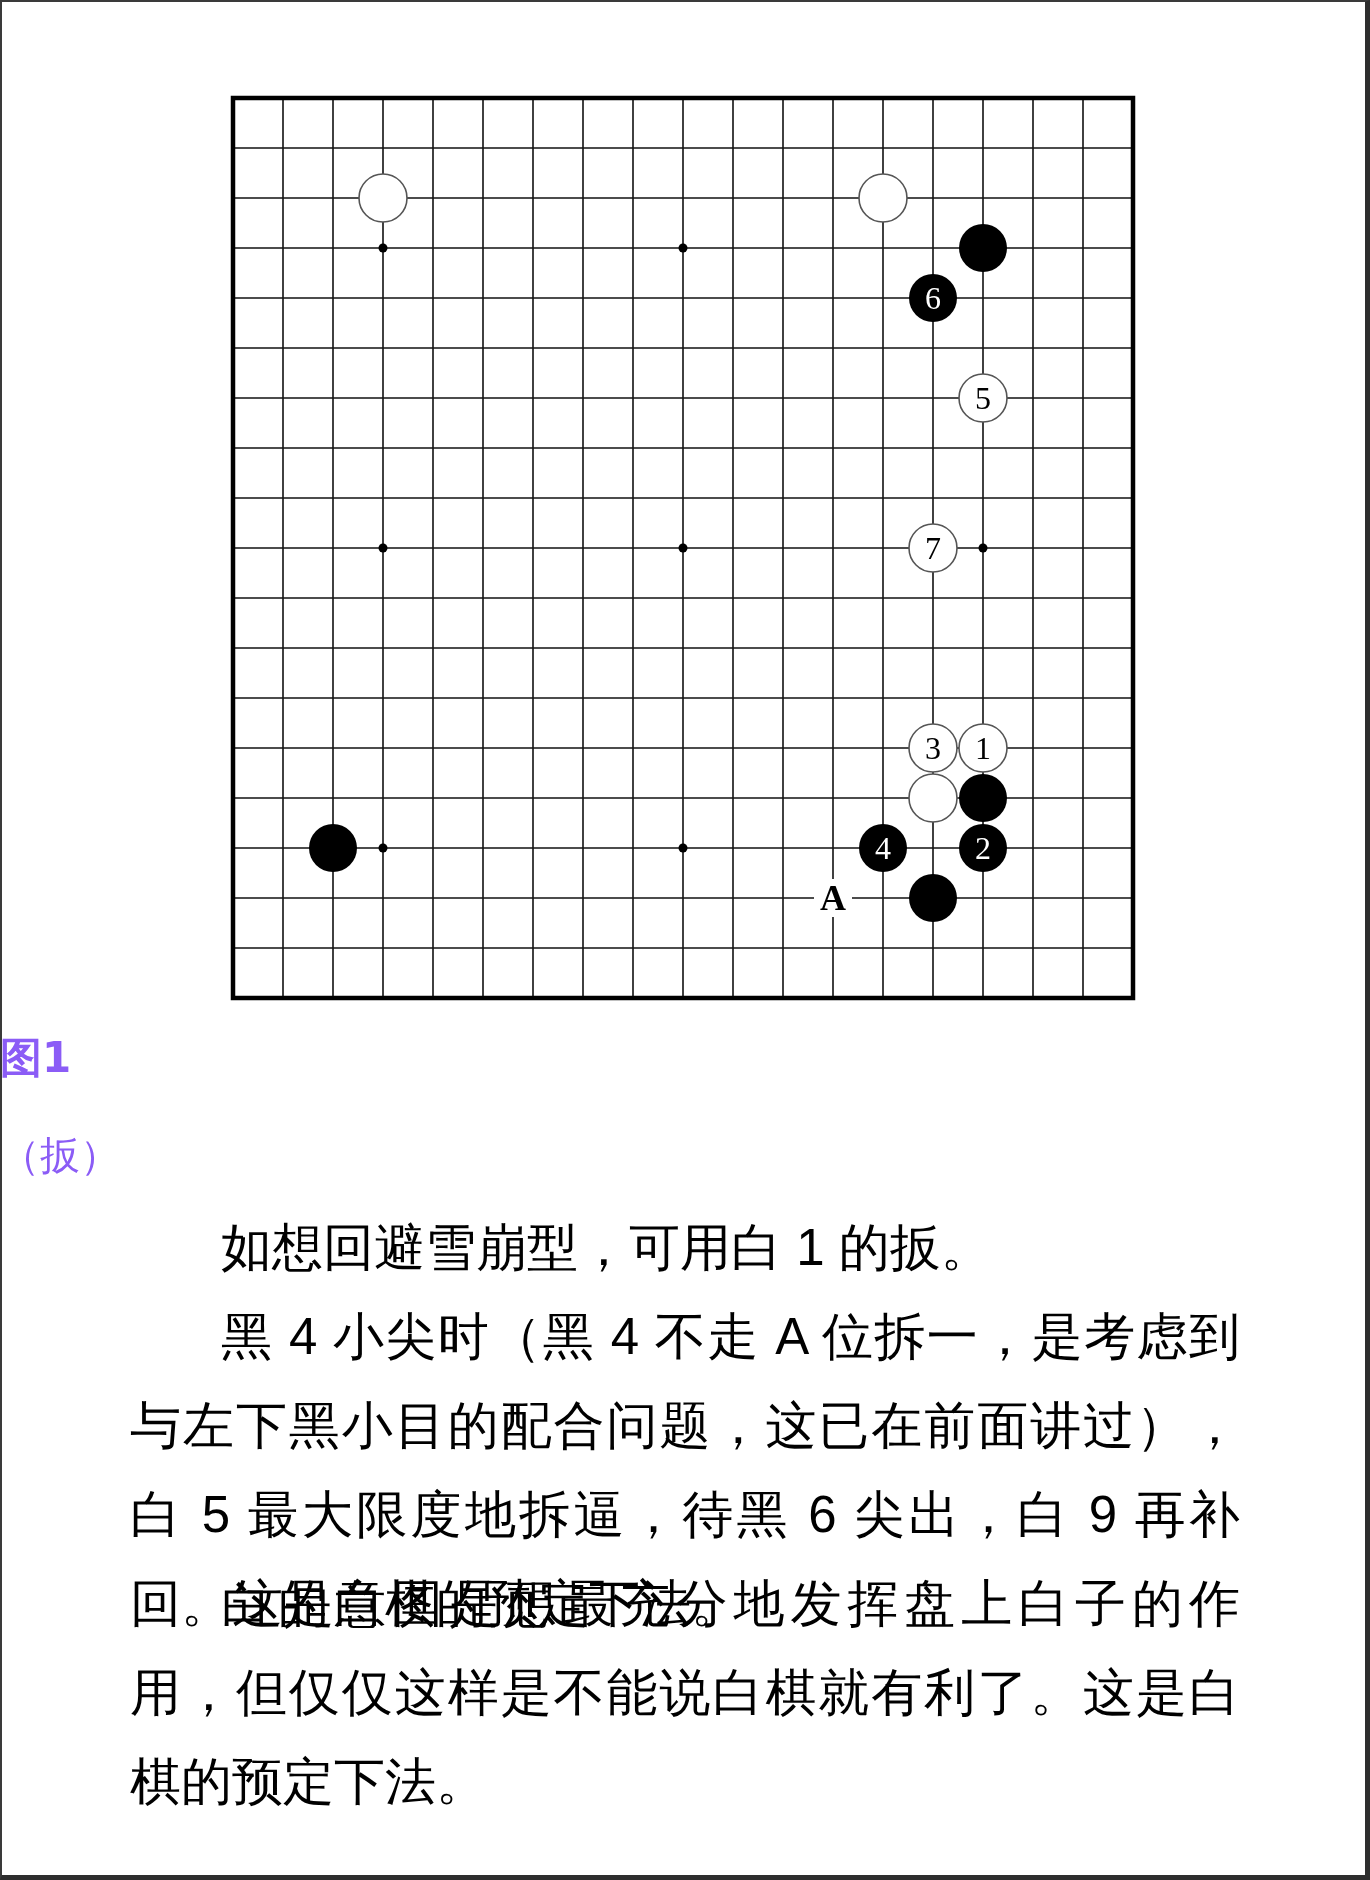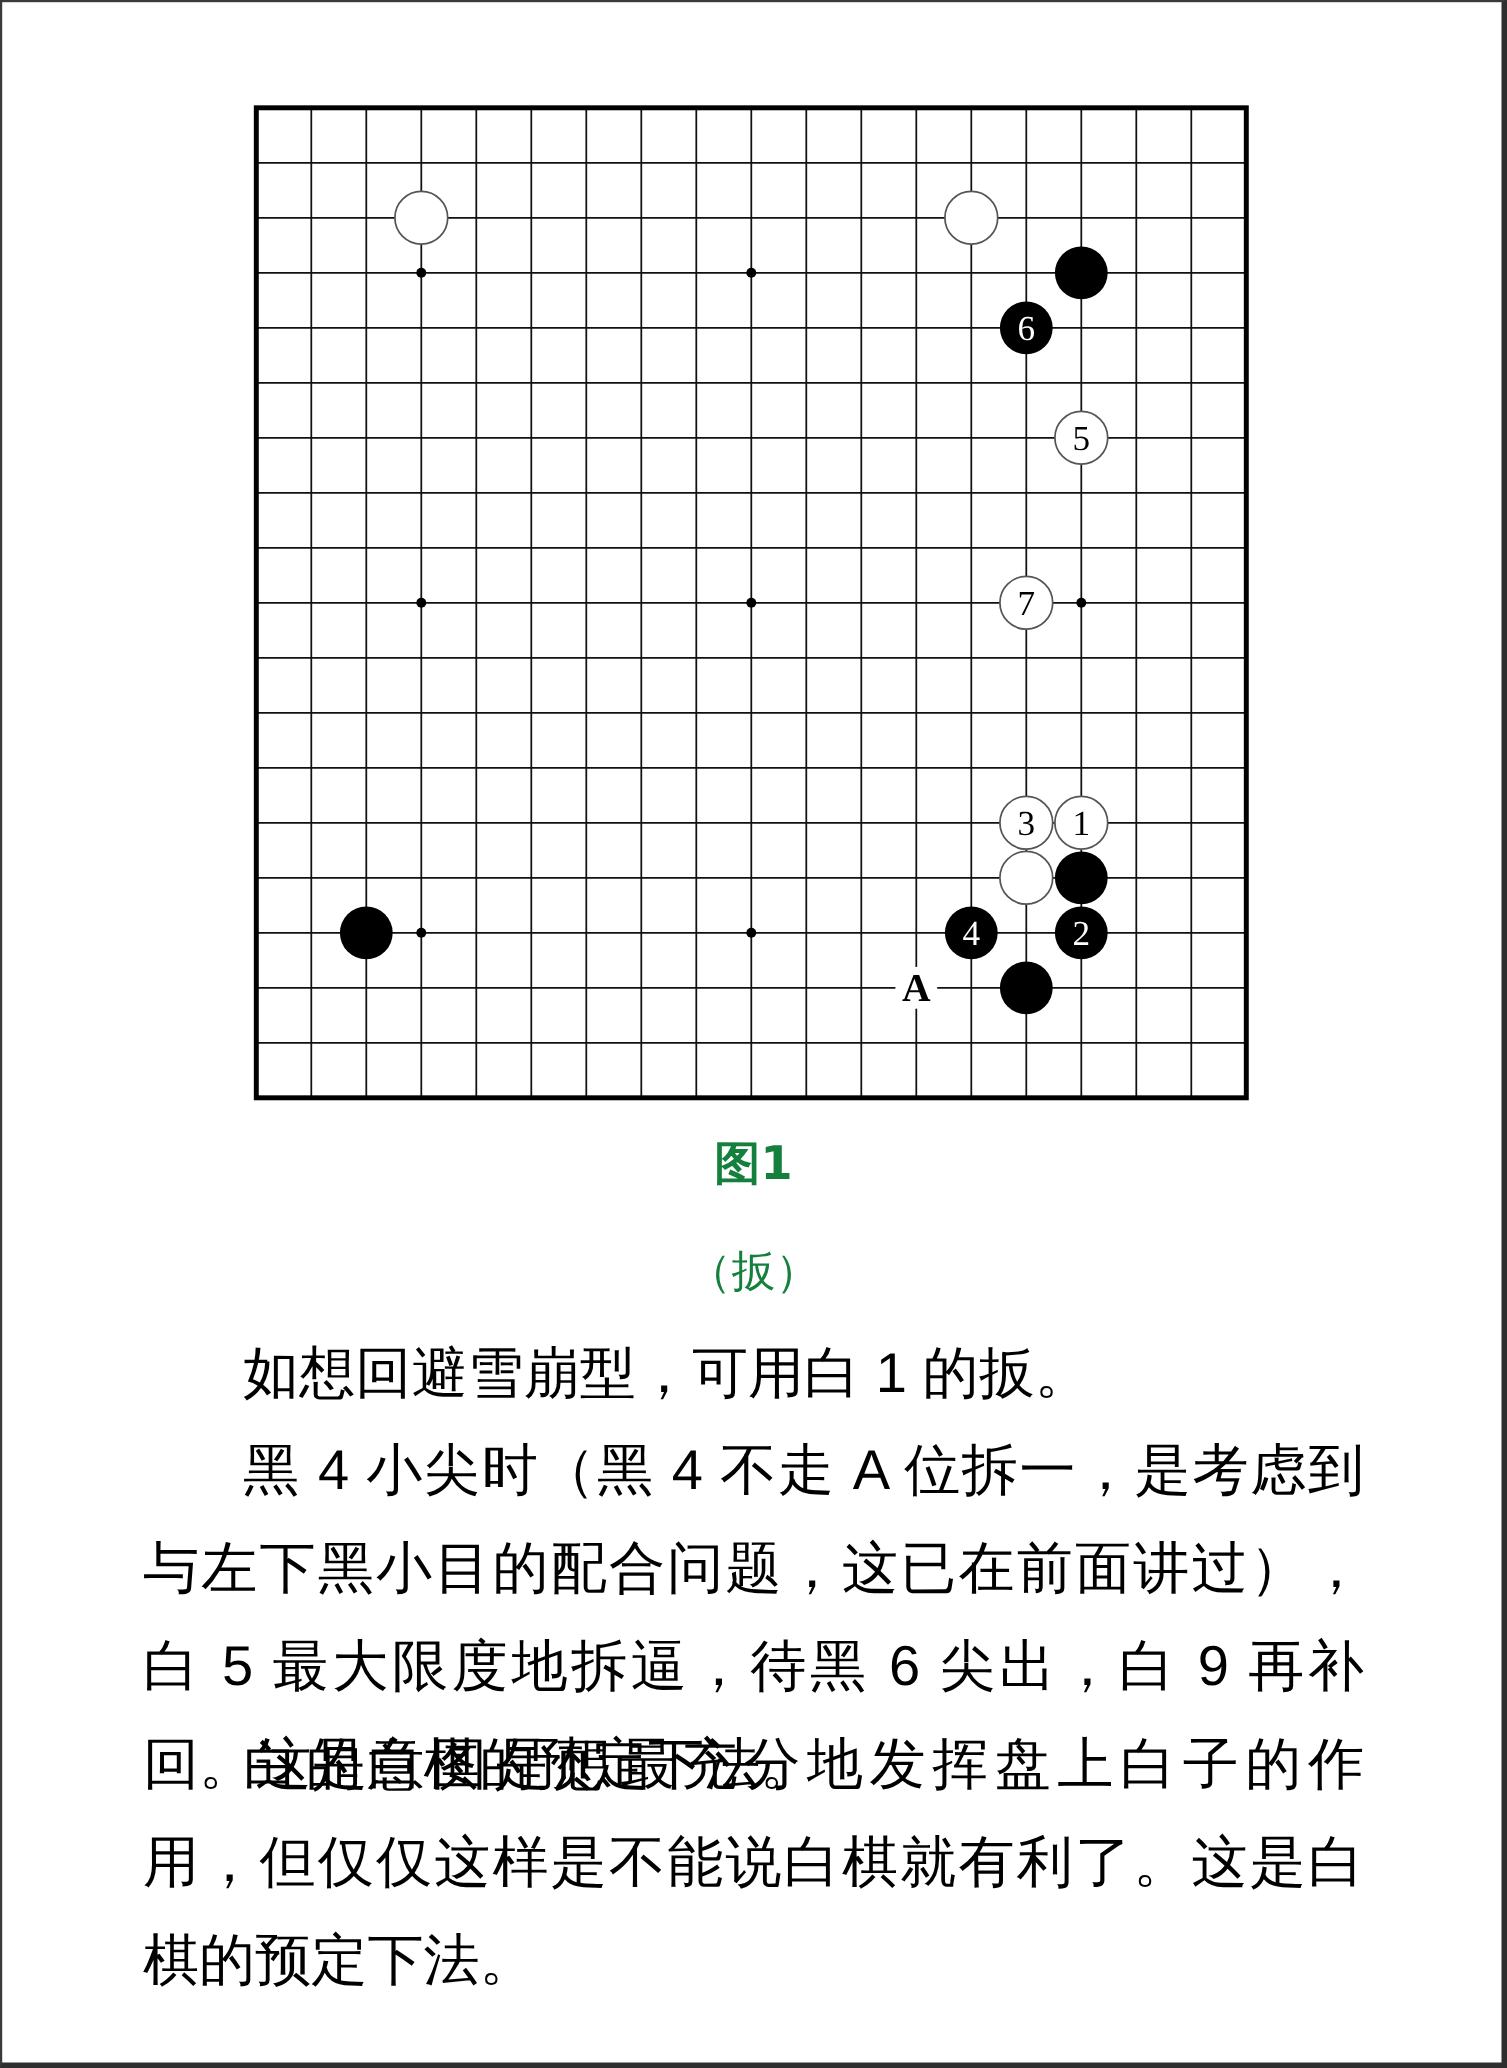--- a/index.html
+++ b/index.html
@@ -10,22 +10,22 @@
   }
   .page-frame {
     position: absolute; left: 0; top: 0; width: 1370px; height: 1880px;
     box-sizing: border-box;
     border-left: 2px solid #3a3a3a; border-top: 2px solid #3a3a3a;
     border-right: 5px solid #2e2e2e; border-bottom: 5px solid #2e2e2e;
     pointer-events: none;
   }
   #board-svg { position: absolute; left: 0; top: 0; }
   .caption {
-    position: absolute; left: 0; width: 1370px; text-align: center;
-    color: #15803d;
+    position: absolute; left: 0; width: 1370px; 
+    color: #8b5cf6;
   }
   .fig-title { top: 1030px; font-size: 42px; font-weight: bold; font-family: "DejaVu Sans", sans-serif; }
   .fig-sub { top: 1128px; font-size: 40px; font-family: "DejaVu Serif", serif; }
   .para {
     position: absolute; left: 130px; width: 1110px;
     font-size: 51px; line-height: 89px; color: #000;
     font-family: Liberation Sans, sans-serif;
     text-indent: 91px; letter-spacing: 0px; margin: 0;
     text-align: justify;
   }

